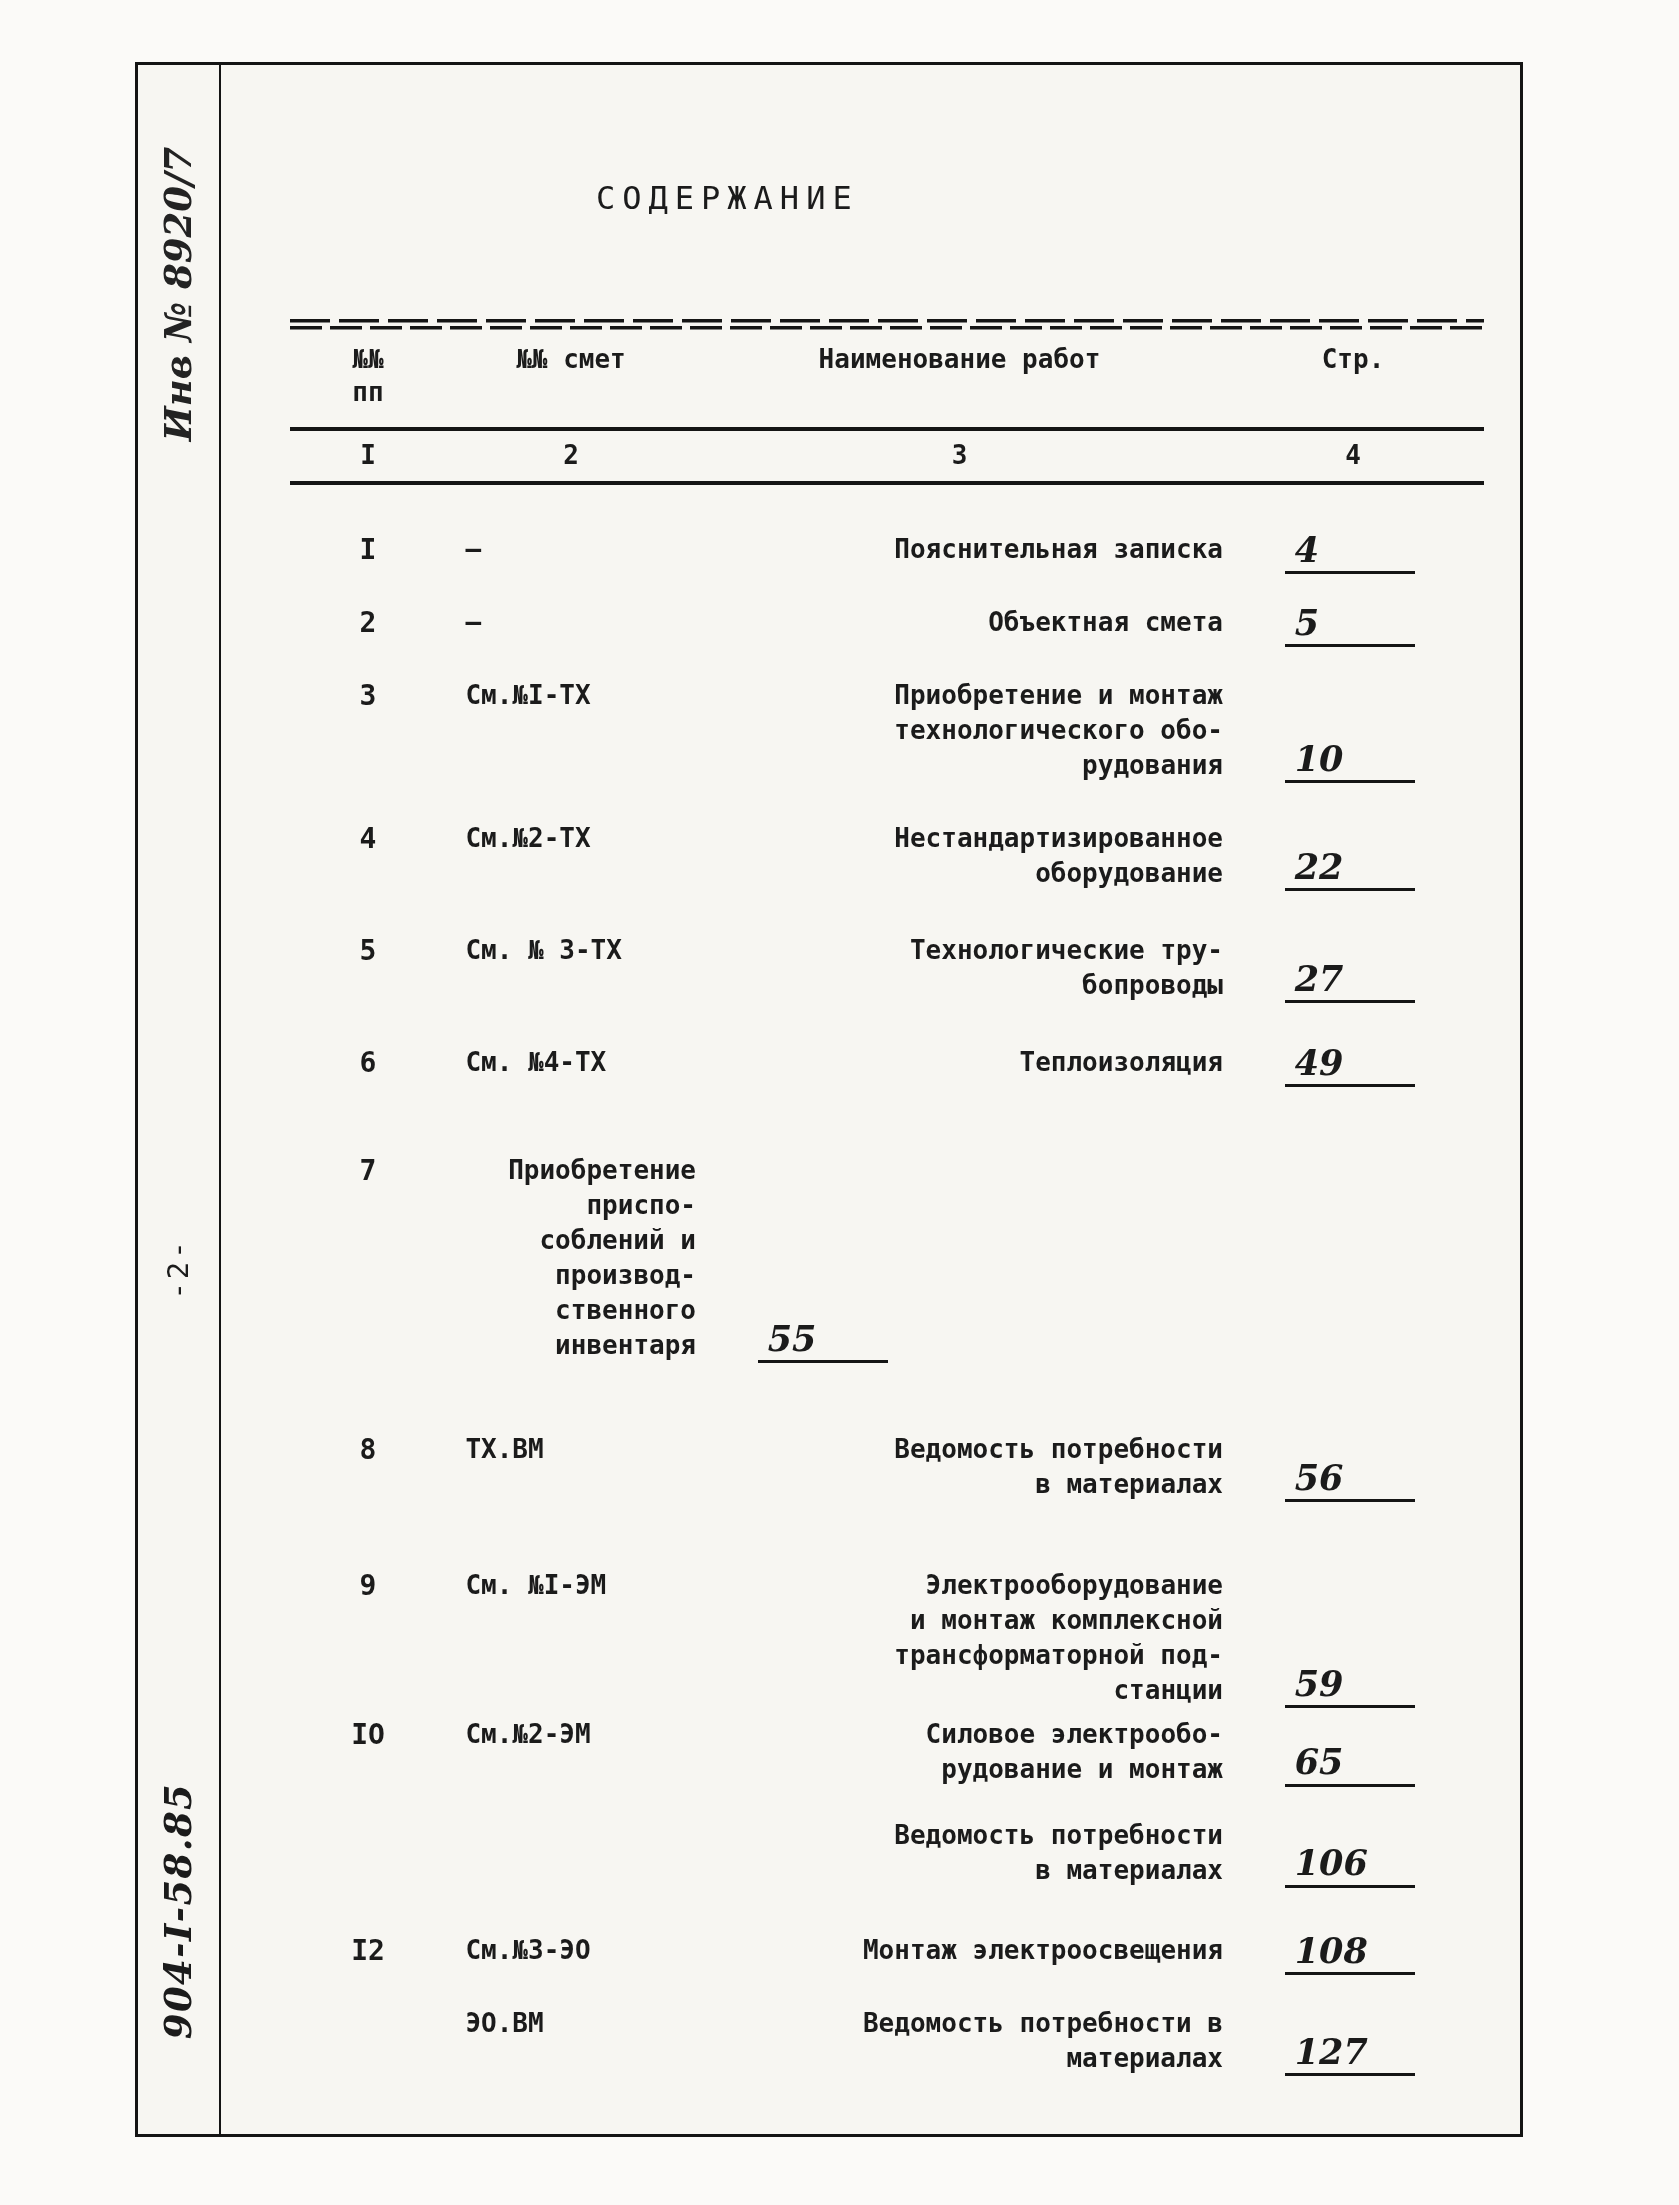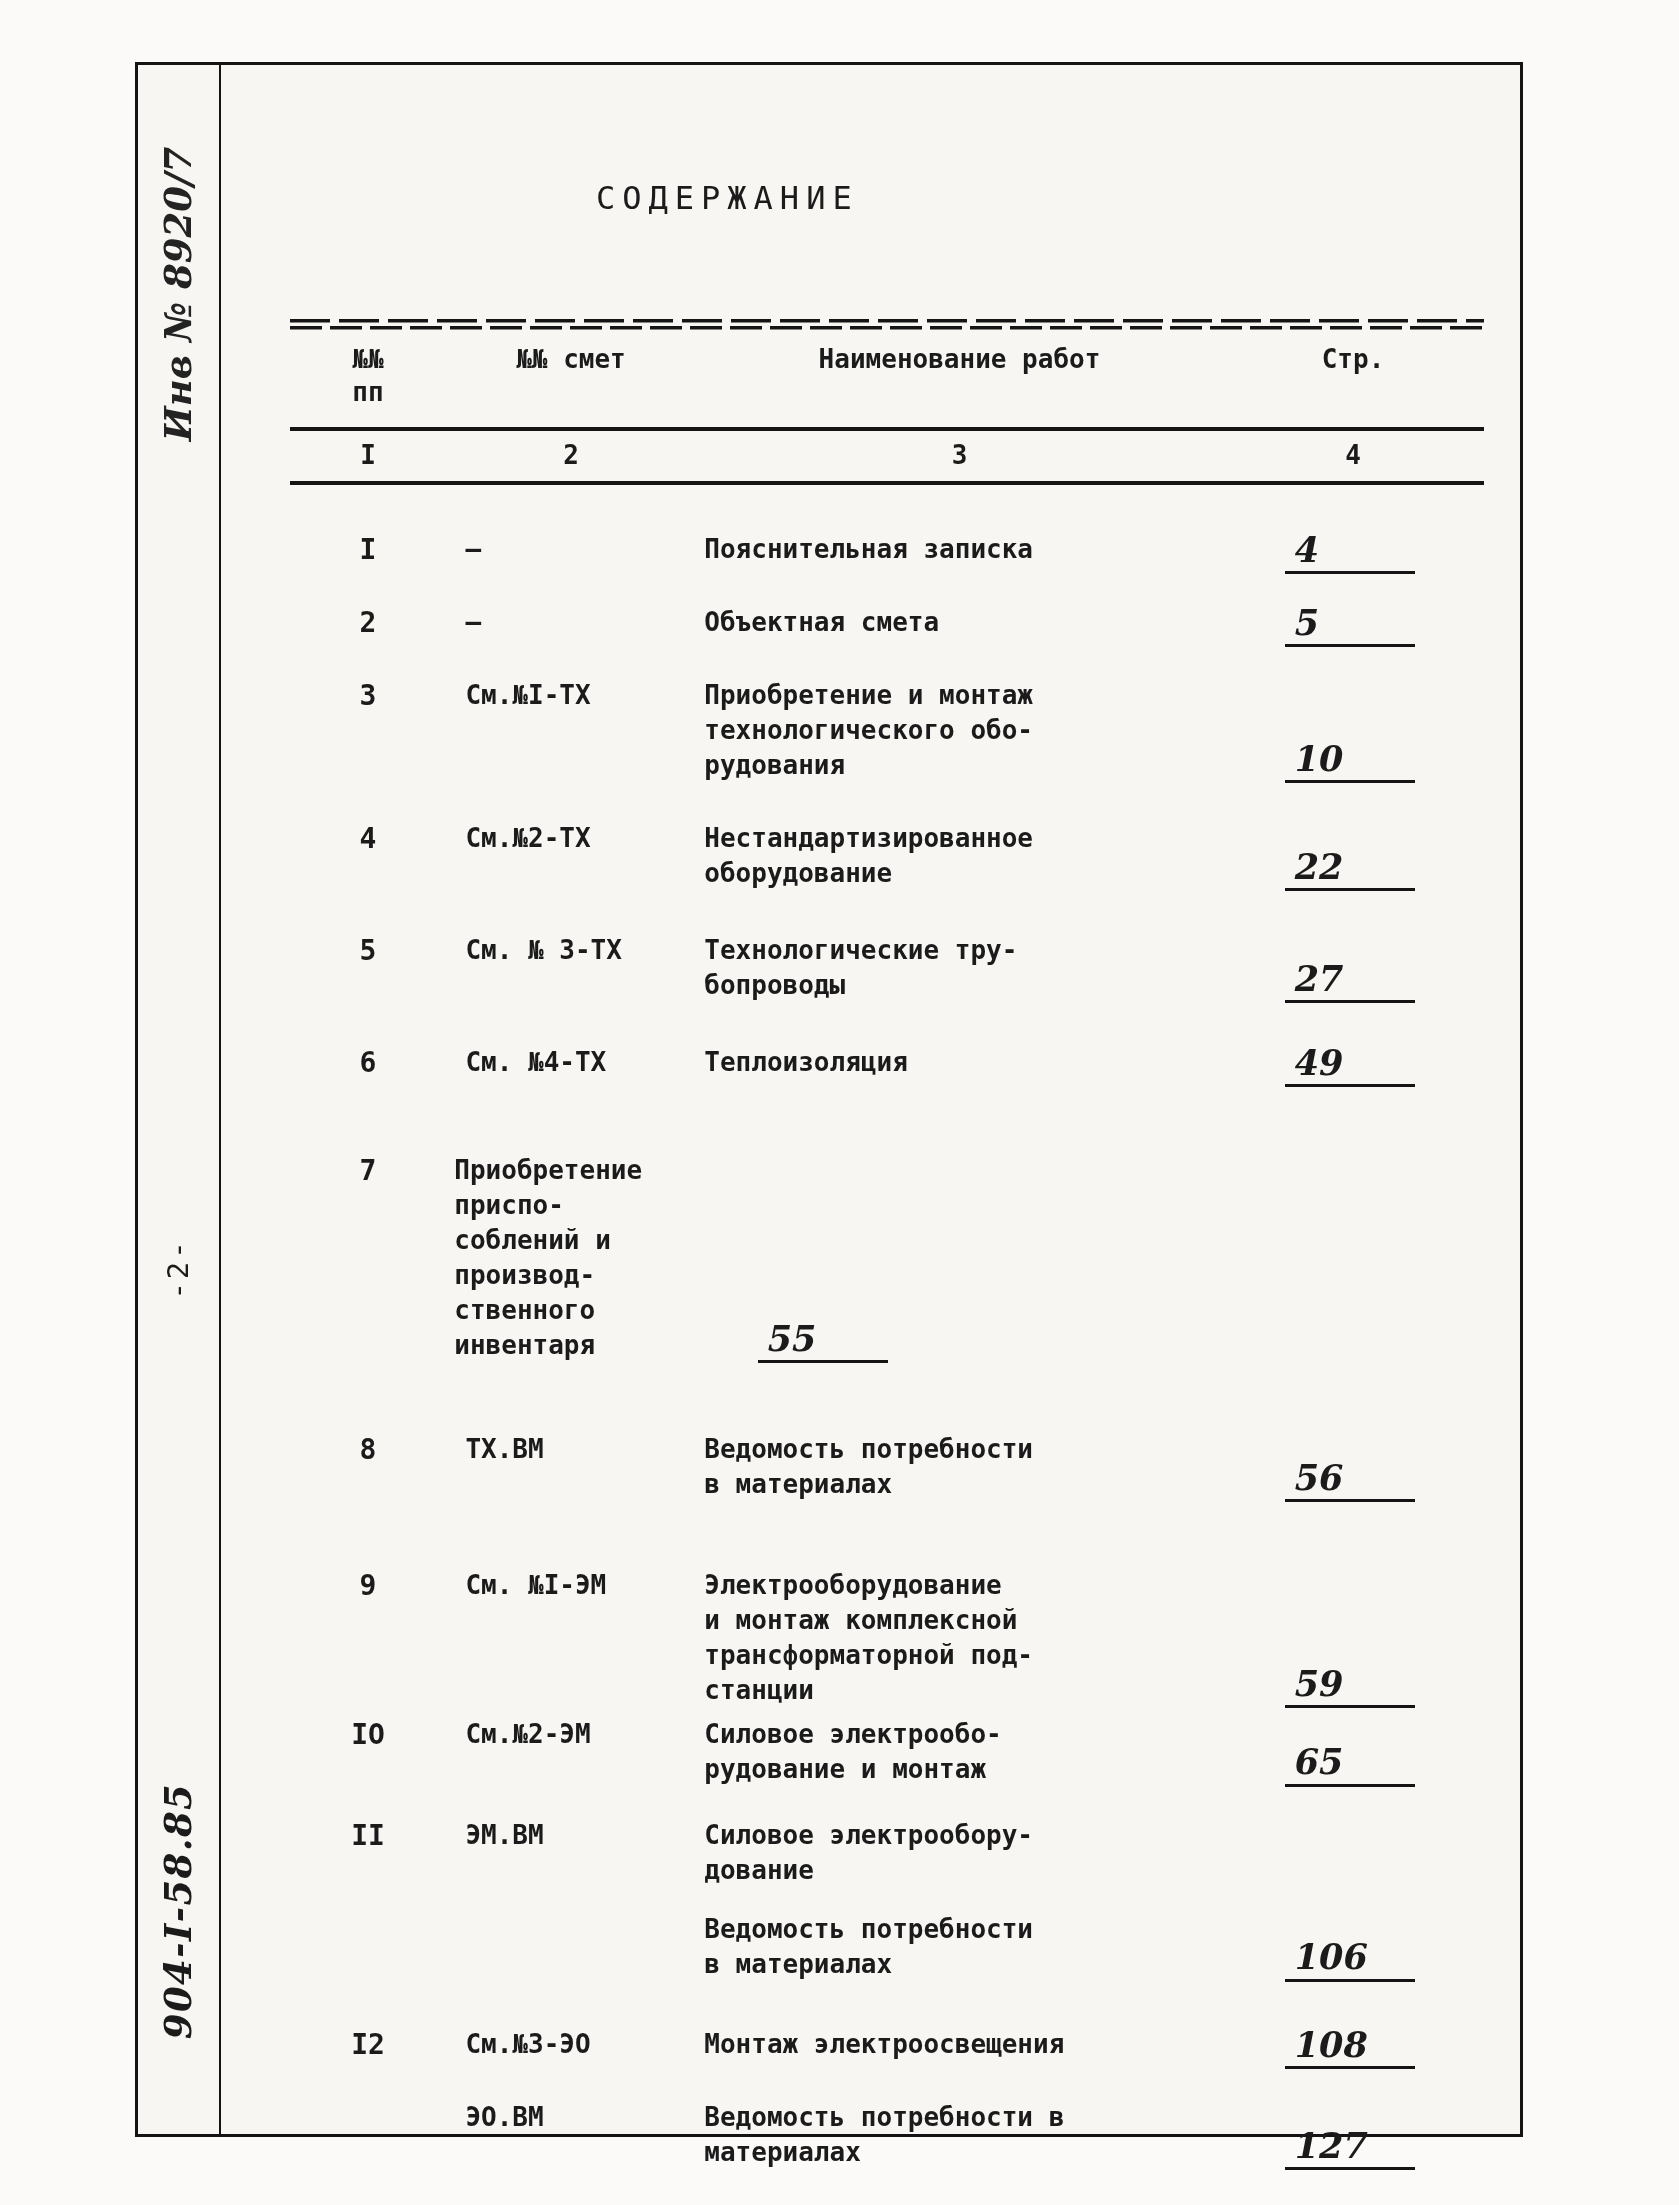--- a/index.html
+++ b/index.html
@@ -125,20 +125,21 @@
     line-height: 35px;
     white-space: pre-line;
     font-weight: 600;
   }
   .c3 {
     padding-left: 8.3px;
     font-size: 26px;
     line-height: 35px;
     white-space: pre-line;
     font-weight: 600;
+    text-align: right;
   }
   .c4 {
     align-self: end;
     padding-left: 62px;
   }
   .page {
     display: inline-block;
     min-width: 111px;
     border-bottom: 3.5px solid #151515;
     padding: 0 9.7px 4.2px 9.7px;
@@ -262,27 +263,20 @@
         </div>
 
         <div class="grid trow" style="">
           <div class="c1">IO</div>
           <div class="c2">См.№2-ЭМ</div>
           <div class="c3">Силовое  электрообо-
 рудование и монтаж</div>
           <div class="c4"><span class="page">65</span></div>
         </div>
 
-        <div class="grid trow" style="margin-bottom:24px">
-          <div class="c1">II</div>
-          <div class="c2">ЭМ.ВМ</div>
-          <div class="c3">Силовое электрообору-
-дование</div>
-          <div class="c4"></div>
-        </div>
 
         <div class="grid trow" style="margin-bottom:45px">
           <div class="c1"></div>
           <div class="c2"></div>
           <div class="c3">Ведомость  потребности
 в материалах</div>
           <div class="c4"><span class="page">106</span></div>
         </div>
 
         <div class="grid trow" style="margin-bottom:31px">

